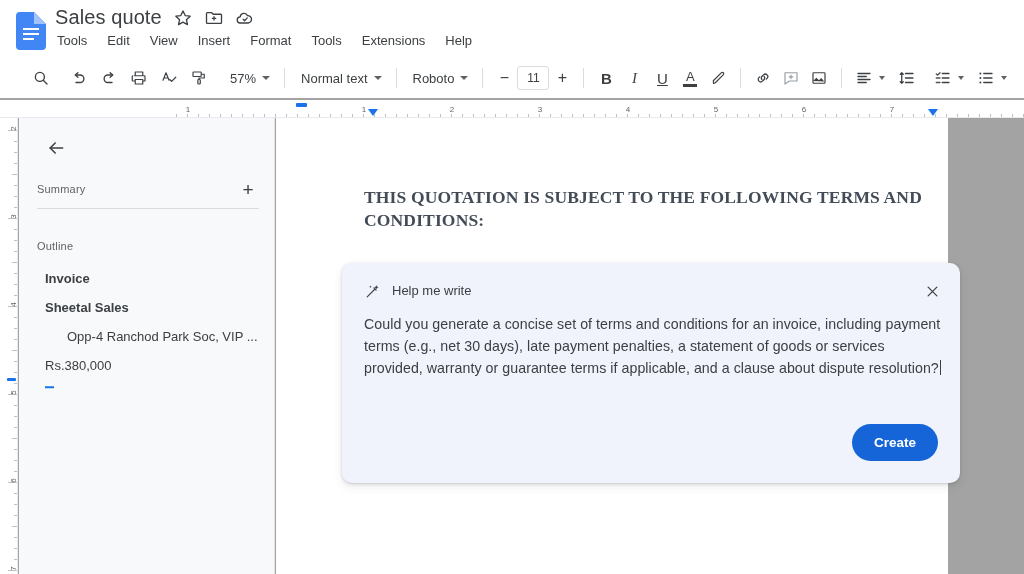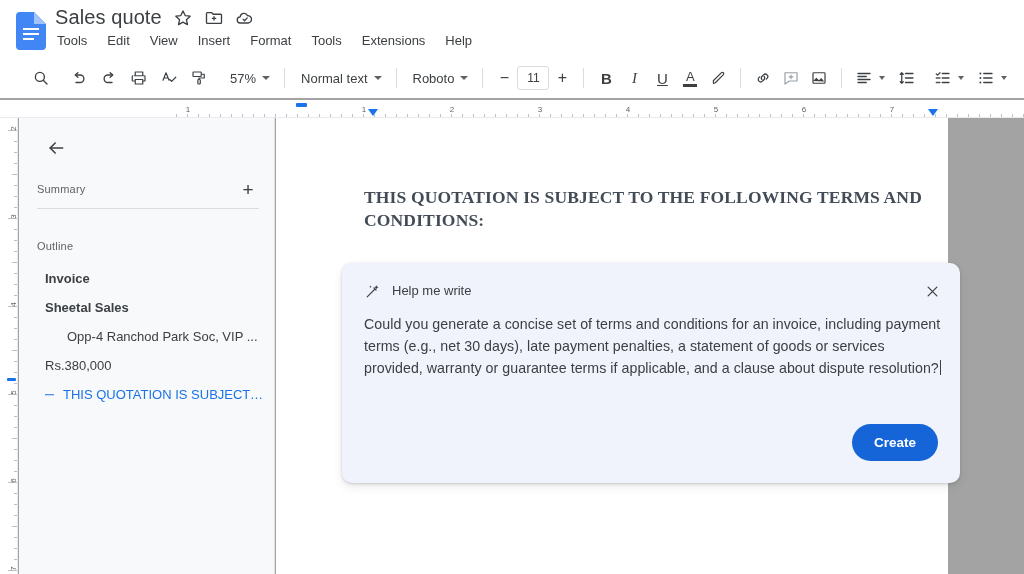--- a/index.html
+++ b/index.html
@@ -493,21 +493,20 @@
 
     <div class="outline-label">Outline</div>
 
     <div class="outline-list">
       <div class="ol-item lvl1">Invoice</div>
       <div class="ol-item lvl1">Sheetal Sales</div>
       <div class="ol-item lvl2">Opp-4 Ranchod Park Soc, VIP ...</div>
       <div class="ol-item lvl0">Rs.380,000</div>
       <div class="ol-item active">
         <span class="ol-dash"></span>
-        <span>THIS QUOTATION IS SUBJECT T...</span>
       </div>
     </div>
   </div>
 
   <div class="page">
 
     <div class="doc-heading">THIS QUOTATION IS SUBJECT TO THE FOLLOWING TERMS AND CONDITIONS:</div>
 
     <div class="hmw-card">
 

